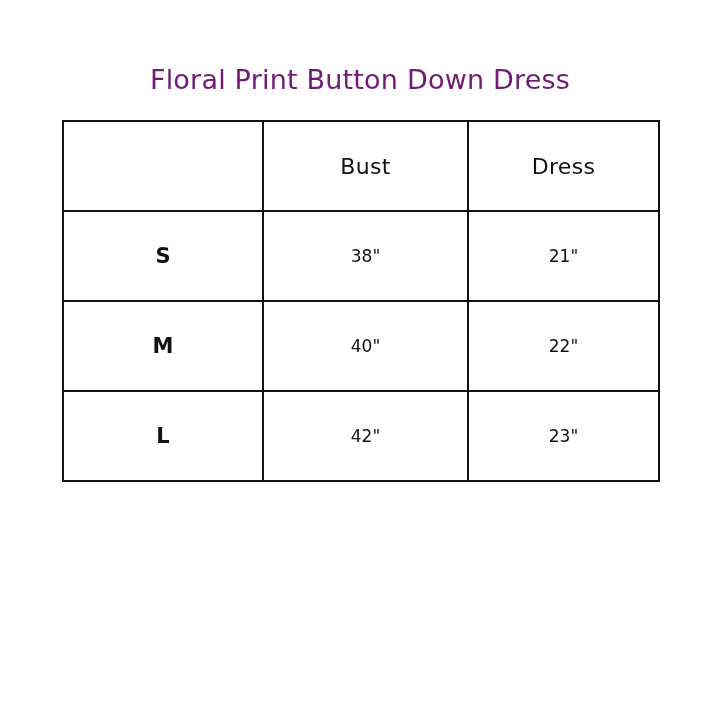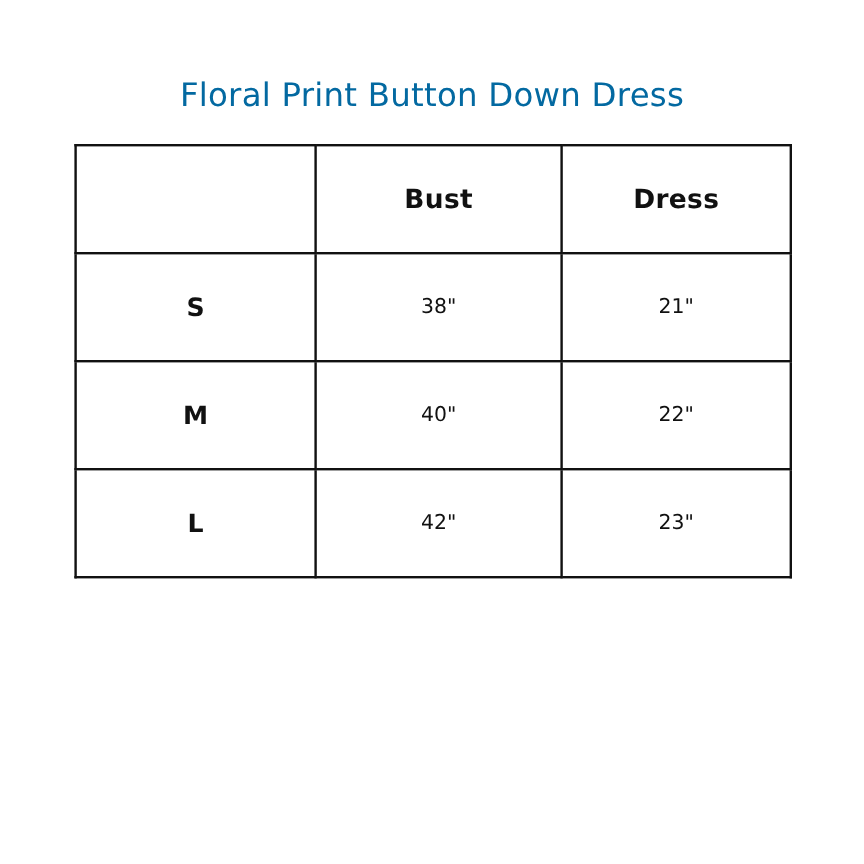--- a/index.html
+++ b/index.html
@@ -22,21 +22,21 @@
   }
   .title {
     position: absolute;
     top: 64px;
     left: 0;
     width: 720px;
     text-align: center;
     font-size: 27px;
     font-weight: 400;
     letter-spacing: 0.2px;
-    color: #0369a1;
+    color: #701a75;
   }
   .size-table-wrap {
     position: absolute;
     top: 120px;
     left: 62px;
     width: 596px;
   }
   table.size-table {
     border-collapse: collapse;
     width: 596px;
@@ -49,21 +49,21 @@
     text-align: center;
     vertical-align: middle;
     padding: 0;
   }
   table.size-table col.c0 { width: 200px; }
   table.size-table col.c1 { width: 205px; }
   table.size-table col.c2 { width: 191px; }
 
   .hdr {
     font-size: 22px;
-    font-weight: 700;
+    font-weight: 400;
     letter-spacing: 0.3px;
   }
   .corner {
     font-size: 22px;
   }
   .size-cell {
     font-size: 21px;
     font-weight: 700;
   }
   .val-cell {

